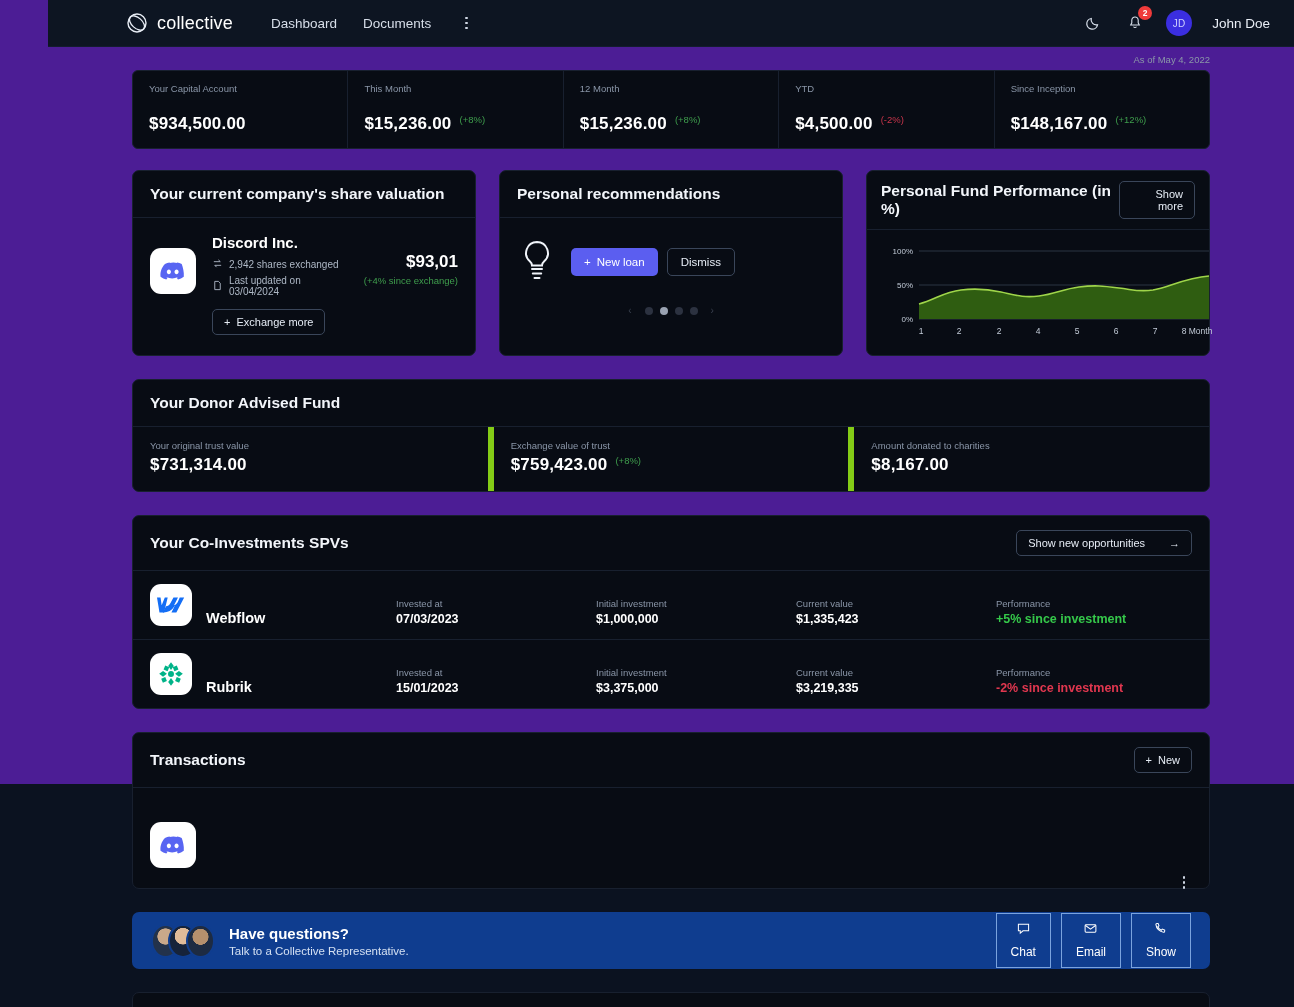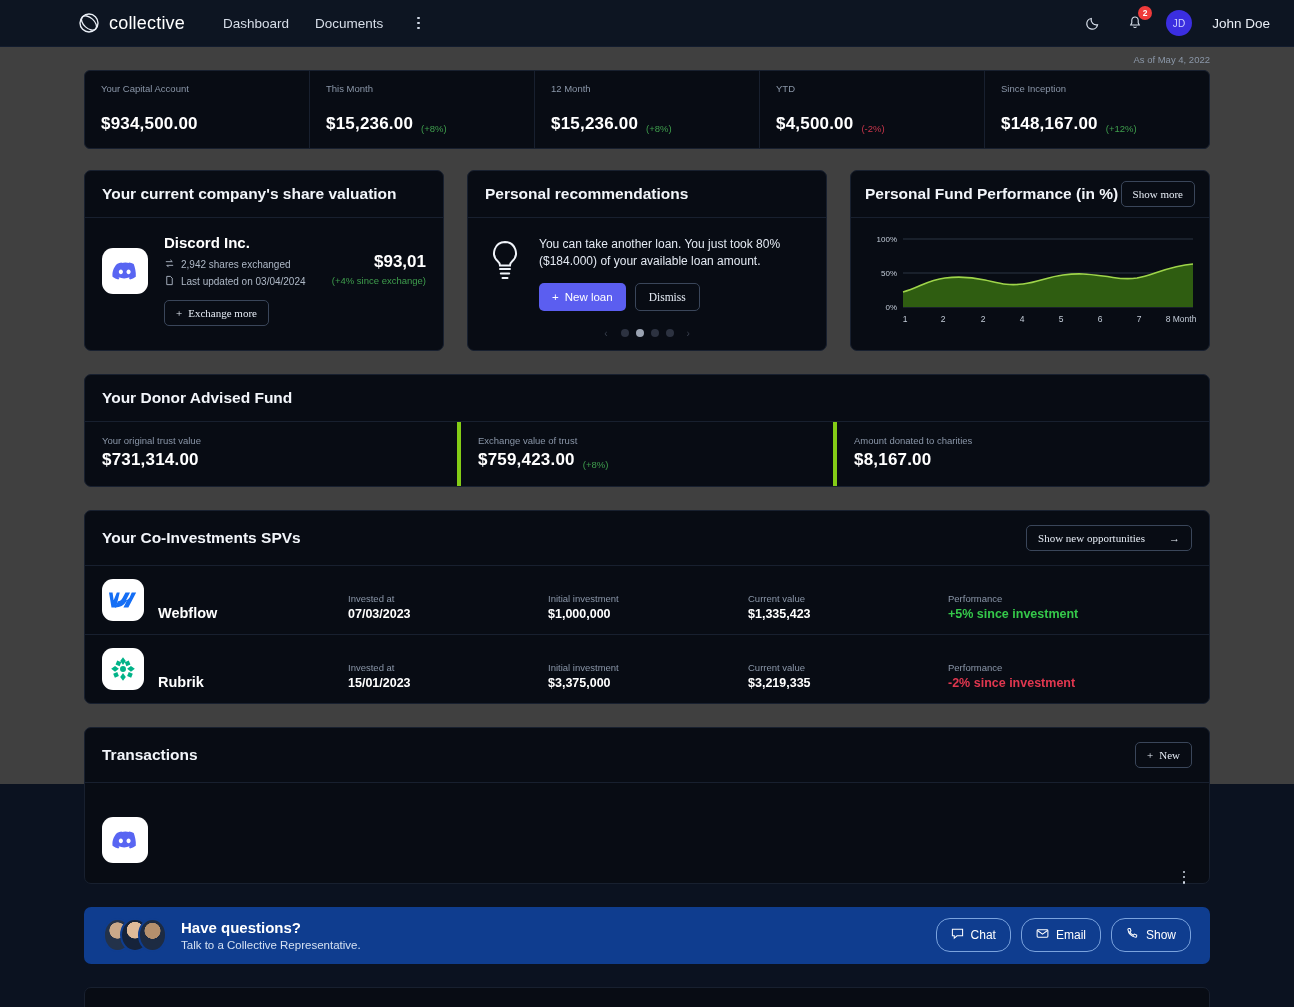--- a/index.html
+++ b/index.html
@@ -3,21 +3,21 @@
 <meta charset="utf-8">
 <style>
   * { box-sizing: border-box; margin: 0; padding: 0; }
   html, body {
     width: 1294px; height: 1007px;
     background: #0b1220;
     font-family: "Liberation Sans", sans-serif;
     color: #e8edf5;
     overflow: hidden;
   }
-  .page { width: 1294px; height: 784px; position: relative; background: #404040; }
+  .page { width: 1294px; height: 784px; position: relative; background: #4c1d95; padding-left: 48px; }
 
   
   .topbar {
     height: 47px; background: #0d1522;
     display: flex; align-items: center;
     padding: 0 24px 0 78px;
     border-bottom: 1px solid #121c2e;
   }
   .brand { display: flex; align-items: center; gap: 9px; }
   .brand-mark { width: 22px; height: 22px; }
@@ -53,21 +53,21 @@
     padding: 14px 17px; border-bottom: 1px solid #18202f;
     display: flex; align-items: center; justify-content: space-between;
   }
   .card-title { font-size: 15.5px; font-weight: bold; color: #f2f5fa; }
 
   
   .stat-strip { display: flex; border: 1px solid #18202f; border-radius: 6px; overflow: hidden; background: #080c14; }
   .stat { flex: 1; padding: 12px 16px 14px; border-right: 1px solid #18202f; }
   .stat:last-child { border-right: none; }
   .stat-label { font-size: 9.5px; color: #8a96a8; margin-bottom: 20px; }
-  .stat-row { display: flex; align-items: flex-end; gap: 8px; }
+  .stat-row { display: flex; align-items: flex-start; gap: 8px; }
   .stat-value { font-size: 17px; font-weight: bold; color: #fff; letter-spacing: .2px; }
   .delta { font-size: 9.5px; }
   .delta.up { color: #3f9e4d; }
   .delta.down { color: #c9354b; }
 
   
   .row3 { display: flex; gap: 23px; margin-top: 21px; }
   .row3 > .card { flex: 1 1 0; min-width: 0; }
 
   
@@ -78,21 +78,22 @@
     margin-top: 14px;
   }
   .sv-main { flex: 1; }
   .company { font-size: 15px; font-weight: bold; color: #fff; margin-bottom: 7px; }
   .meta { display: flex; align-items: center; gap: 6px; font-size: 10px; color: #aeb8c6; margin-bottom: 4px; }
   .btn-outline {
     display: inline-flex; align-items: center; gap: 6px;
     border: 1px solid #3a465a; border-radius: 5px;
     background: transparent; color: #e6ecf5;
     font-size: 11px; padding: 6px 11px; cursor: pointer; margin-top: 8px;
-    font-family: Liberation Serif, serif;
+    font-family: Liberation Sans, sans-serif;
+    text-align: right;
   }
   .sv-right { text-align: right; padding-top: 18px; }
   .price { font-size: 17px; font-weight: bold; color: #fff; }
   .price-sub { font-size: 9.5px; color: #3f9e4d; margin-top: 3px; }
 
   
   .rec-body { padding: 18px 17px 8px; display: flex; gap: 14px; }
   .rec-text { font-size: 12px; line-height: 1.45; color: #e3e9f2; }
   .btn-primary {
     display: inline-flex; align-items: center; gap: 6px;
@@ -106,21 +107,21 @@
   .carrow { color: #39404e; font-size: 10px; padding: 0 6px; }
 
   
   .chart-body { padding: 12px 10px 8px 10px; }
   .chart-wrap { position: relative; height: 92px; }
   svg.chart { display: block; }
 
   
   .mt { margin-top: 23px; }
   .dv-row { display: flex; }
-  .dv-cell { flex: 1; padding: 13px 17px 16px; border-right: 4px solid #84cc16; }
+  .dv-cell { flex: 1; padding: 13px 17px 16px; border-right: 6px solid #84cc16; }
   .dv-cell:last-child { border-right: none; }
   .dv-label { font-size: 9.5px; color: #8a96a8; margin-bottom: 4px; }
 
   
   .spv-row { display: flex; align-items: flex-end; padding: 13px 17px; border-bottom: 1px solid #18202f; }
   .spv-row:last-child { border-bottom: none; }
   .spv-logo { width: 42px; height: 42px; border-radius: 11px; background:#fff; display:flex; align-items:center; justify-content:center; flex:none; }
   .spv-name { font-size: 14.5px; font-weight: bold; margin-left: 14px; width: 190px; color: #fff; }
   .spv-col { width: 200px; }
   .spv-col.perf { width: auto; flex: 1; }
@@ -147,22 +148,22 @@
   .face { width: 34px; height: 34px; border-radius: 50%; border: 2px solid #0f3d8f; }
   .face.f1 { background: radial-gradient(circle at 50% 35%, #caa98a 0 34%, #23324a 36% 100%); }
   .face.f2 { background: radial-gradient(circle at 50% 34%, #e0bb99 0 34%, #16233a 36% 100%); margin-left: -12px; }
   .face.f3 { background: radial-gradient(circle at 50% 36%, #b5906d 0 34%, #1d2b42 36% 100%); margin-left: -12px; }
   .help-text { margin-left: 14px; flex: 1; }
   .help-title { font-size: 15px; font-weight: bold; color: #fff; }
   .help-sub { font-size: 11.5px; color: #d4e0f2; margin-top: 3px; }
   .help-btns { display: flex; gap: 10px; }
   .btn-ghost {
     display: inline-flex; align-items: center; gap: 7px;
-    border: 1px solid #7aa3de; border-radius: 14px; background: transparent;
-    color: #fff; font-size: 12px; padding: 8px 14px; cursor: pointer; font-family: inherit;
+    border: 1px solid #7aa3de; border-radius: 0; background: transparent;
+    color: #fff; font-size: 12px; padding: 8px 14px; cursor: pointer; font-family: inherit; flex-direction: column;
   }
 </style>
 </head>
 <body>
 
 <div class="page">
 
   <div class="topbar">
     <div class="brand">
       <span class="brand-mark">
@@ -289,21 +290,20 @@
           <span class="card-title">Personal recommendations</span>
         </div>
         <div class="rec-body">
           <span style="flex:none;margin-top:2px;">
             <svg width="40" height="46" viewBox="0 0 40 46">
               <path d="M20 4a11 11 0 0 0-7 19.4c1.3 1.1 2 2.5 2 4.1h10c0-1.6.7-3 2-4.1A11 11 0 0 0 20 4z" fill="none" stroke="#f0f4fa" stroke-width="2"></path>
               <path d="M15 31h10M15.8 35.5h8.4M17.5 40h5" stroke="#f0f4fa" stroke-width="2" fill="none" stroke-linecap="round"></path>
             </svg>
           </span>
           <div>
-            <div class="rec-text">You can take another loan. You just took 80% ($184.000) of your available loan amount.</div>
             <div class="rec-btns">
               <button class="btn-primary">
                 <span>+</span>
                 <span>New loan</span>
               </button>
               <button class="btn-outline" style="margin-top:0;padding:7px 13px;font-size:11.5px;">Dismiss</button>
             </div>
           </div>
         </div>
         <div class="dots">

